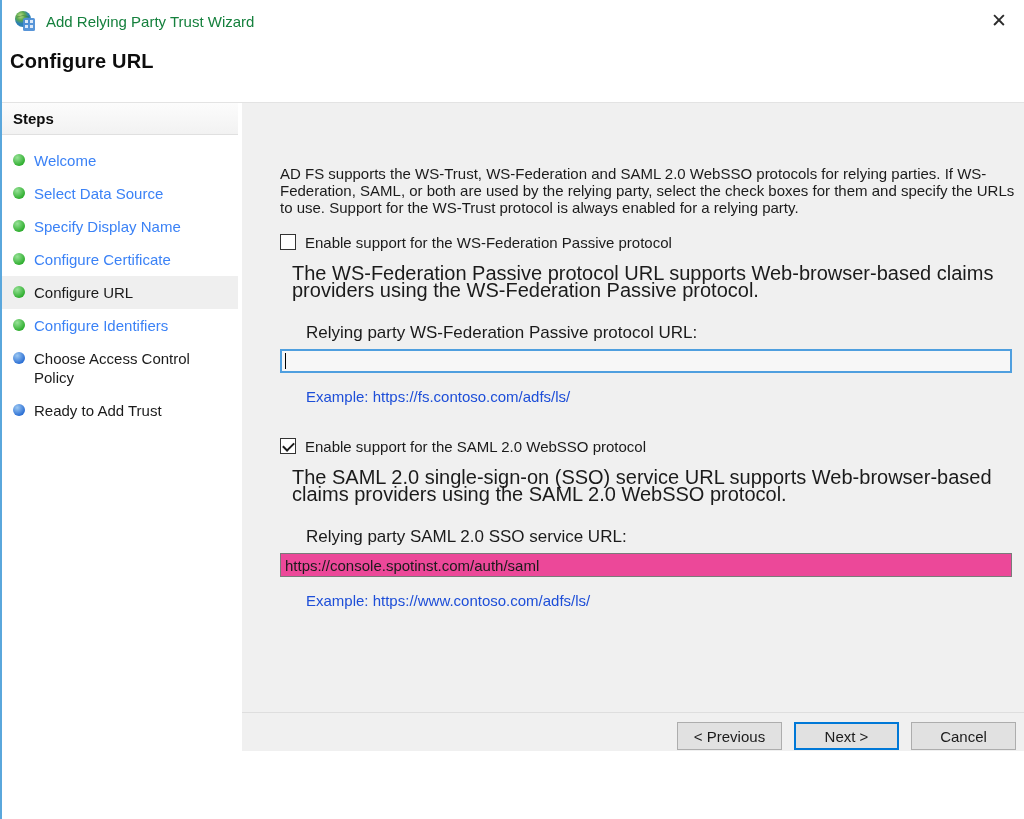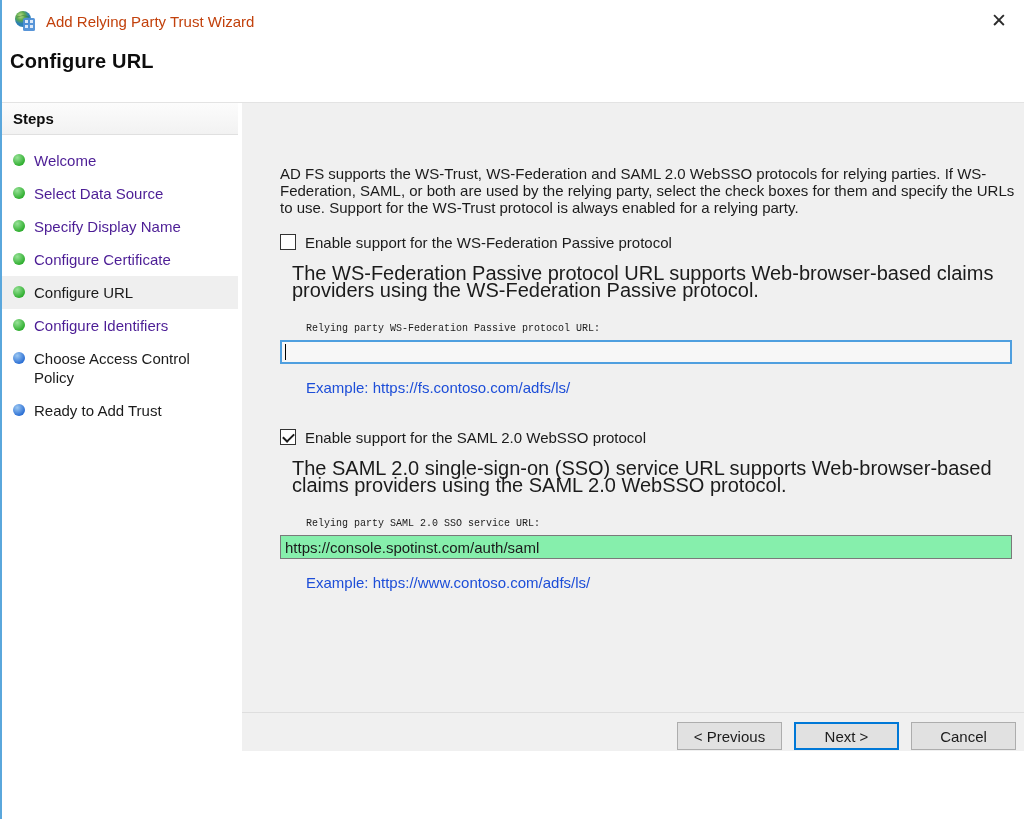--- a/index.html
+++ b/index.html
@@ -5,56 +5,56 @@
   * { margin:0; padding:0; box-sizing:border-box; }
   html,body { width:1024px; height:819px; }
   body { font-family:"Liberation Sans", sans-serif; background:#ffffff; position:relative; overflow:hidden; }
 
   .window-edge { position:absolute; left:0; top:0; width:2px; height:819px; background:#5aa7dc; z-index:20; }
 
   
   .header { height:103px; background:#fff; border-bottom:1px solid #e3e3e3; padding-left:10px; }
   .titlebar { display:flex; align-items:center; height:42px; padding-left:4px; position:relative; }
   .app-icon { width:22px; height:22px; flex:none; }
-  .window-title { font-size:15px; color:#c2410c; margin-left:10px; }
+  .window-title { font-size:15px; color:#15803d; margin-left:10px; }
   .close-btn { position:absolute; right:12px; top:8px; width:26px; height:26px; text-align:center; line-height:26px; font-size:19px; color:#2b2b2b; cursor:default; }
   .page-heading { font-size:20px; font-weight:bold; color:#0d0d0d; margin-top:8px; letter-spacing:.2px; }
 
   
   .bodyrow { display:flex; height:648px; }
   .sidebar { width:238px; background:#fff; flex:none; }
   .steps-header { height:32px; background:linear-gradient(#fcfcfc,#f2f2f2); border-bottom:1px solid #e0e0e0;
                   display:flex; align-items:center; padding-left:13px; font-weight:bold; font-size:15px; color:#0d0d0d; }
   .steps-list { padding-top:9px; }
   .step-item { display:flex; align-items:flex-start; padding:7px 8px 7px 13px; }
   .step-bullet { width:12px; height:12px; border-radius:50%; flex:none; margin-top:3px; }
   .step-item.completed .step-bullet, .step-item.current .step-bullet { background:radial-gradient(circle at 35% 30%, #97e297, #2fae2f 72%); }
   .step-item.upcoming .step-bullet { background:radial-gradient(circle at 35% 30%, #9cc8f2, #2b6fd4 72%); }
   .step-label { margin-left:9px; font-size:15px; line-height:19px; max-width:178px; }
-  .step-item.completed .step-label { color:#4c1d95; cursor:pointer; }
+  .step-item.completed .step-label { color:#3b82f6; cursor:pointer; }
   .step-item.current { background:#efefef; }
   .step-item.current .step-label, .step-item.upcoming .step-label { color:#1b1b1b; }
 
   .gap-col { width:4px; background:#fff; flex:none; }
 
   .main { flex:1; background:#f0f0f0; position:relative; }
   .content { padding:27px 12px 0 38px; }
   .intro { font-size:15px; line-height:17px; color:#1b1b1b; width:738px;margin-top:35px; }
 
   .check-row { display:flex; align-items:flex-start; margin-top:18px; }
   .checkbox { width:16px; height:16px; background:#fff; border:1px solid #333; flex:none; position:relative; }
   .checkbox.checked::after { content:""; position:absolute; left:2px; top:3px; width:9px; height:5px;
                              border-left:2px solid #1b1b1b; border-bottom:2px solid #1b1b1b; transform:rotate(-45deg); }
   .check-label { font-size:15px; color:#1b1b1b; margin-left:9px; }
 
   .sub-desc { margin:14px 0 0 12px; font-size:20px; line-height:17px; color:#1b1b1b; width:712px; }
-  .url-label { margin:24px 0 0 26px; font-size:10px; color:#1b1b1b;font-family:Liberation Mono, monospace; }
+  .url-label { margin:24px 0 0 26px; font-size:17px; color:#1b1b1b; }
   .input-wrap { position:relative; margin-top:6px; width:732px; }
   .url-input { width:732px; height:24px; font-family:"Liberation Sans",sans-serif; font-size:15px; color:#1b1b1b;
-               background:#86efac; padding:0 4px; outline:none; display:block; }
+               background:#ec4899; padding:0 4px; outline:none; display:block; }
   .url-input.focused { border:2px solid #4f9fdf; background:#f7f7f7; }
   .url-input.normal { border:1px solid #7a7a7a; }
   .text-caret { position:absolute; left:5px; top:4px; width:1px; height:16px; background:#000; }
   .example { margin:15px 0 0 26px; font-size:15px; color:#1d4ed8; }
   .saml-block { margin-top:33px; }
 
   
   .footer { position:absolute; left:0; right:0; bottom:0; height:39px; background:#f0f0f0; border-top:1px solid #dedede;
             display:flex; justify-content:flex-end; align-items:flex-start; padding:9px 14px 0 0; }
   .btn { width:105px; height:28px; background:#e1e1e1; border:1px solid #adadad; font-family:"Liberation Sans",sans-serif;

